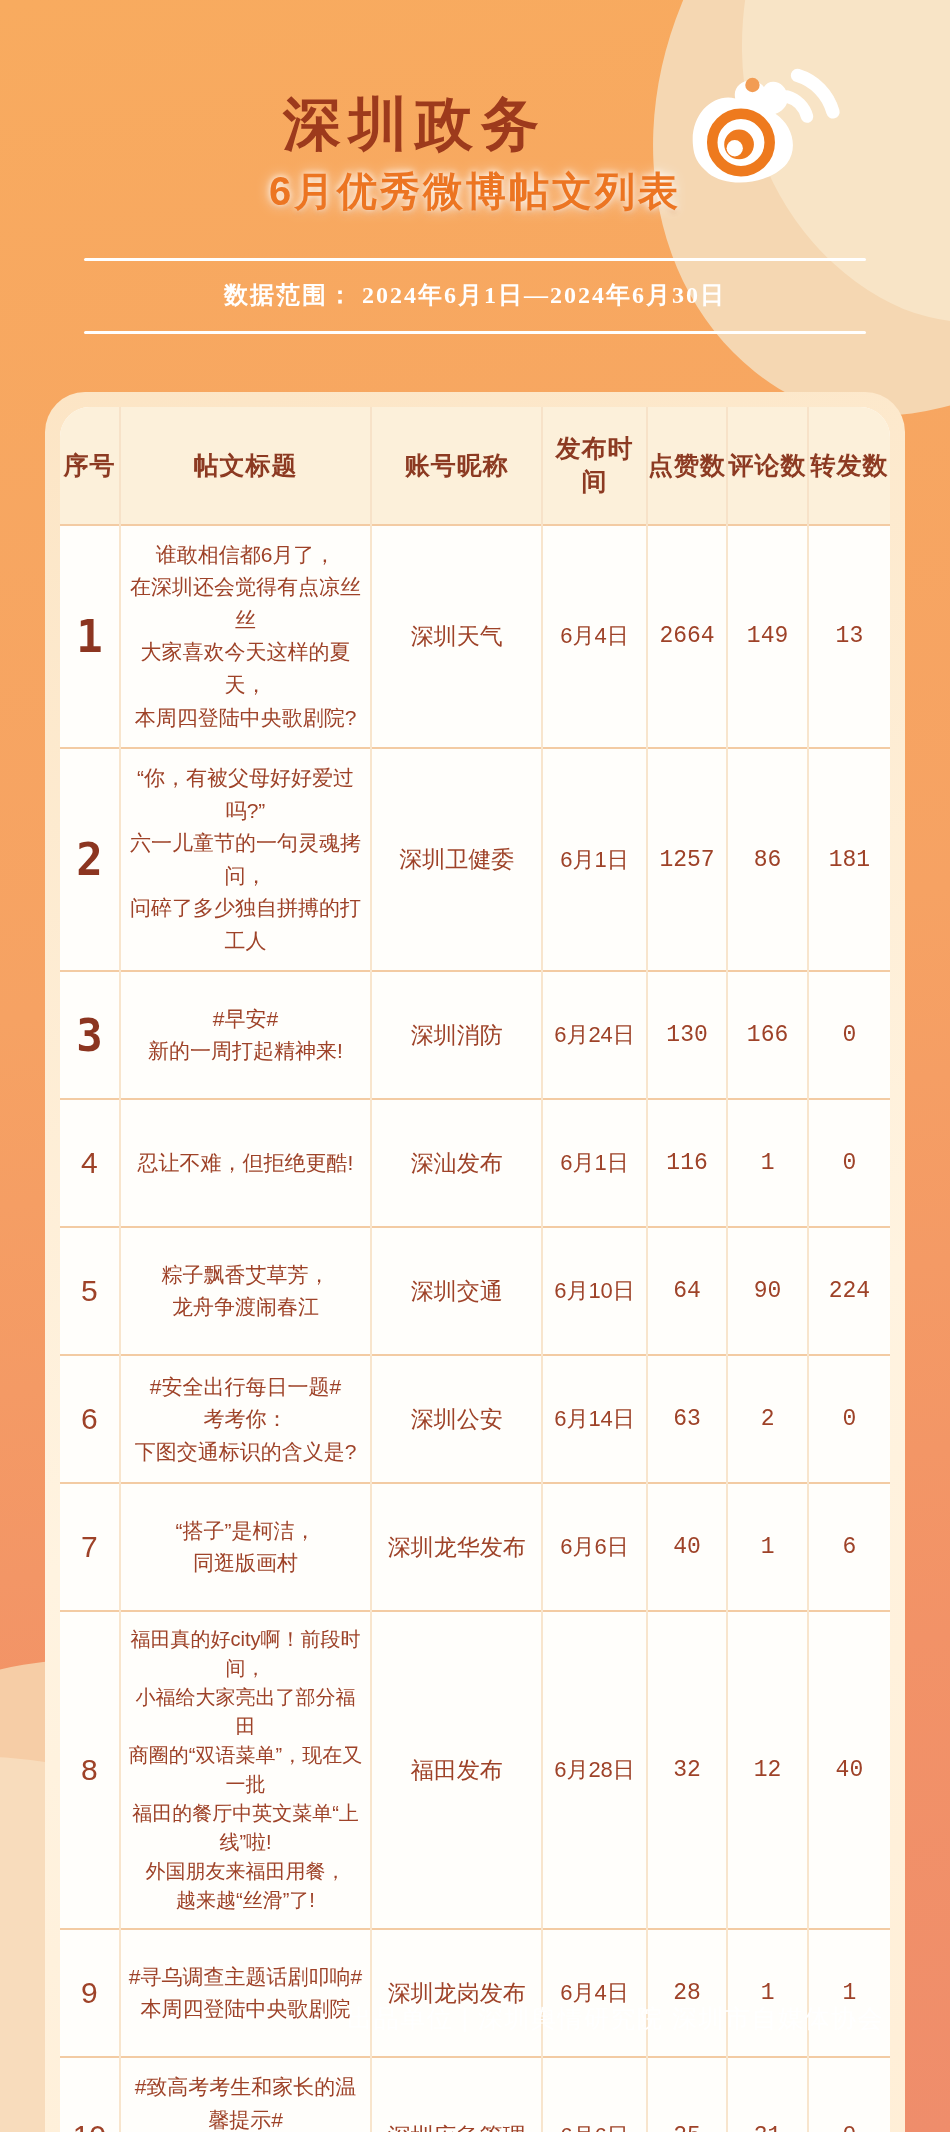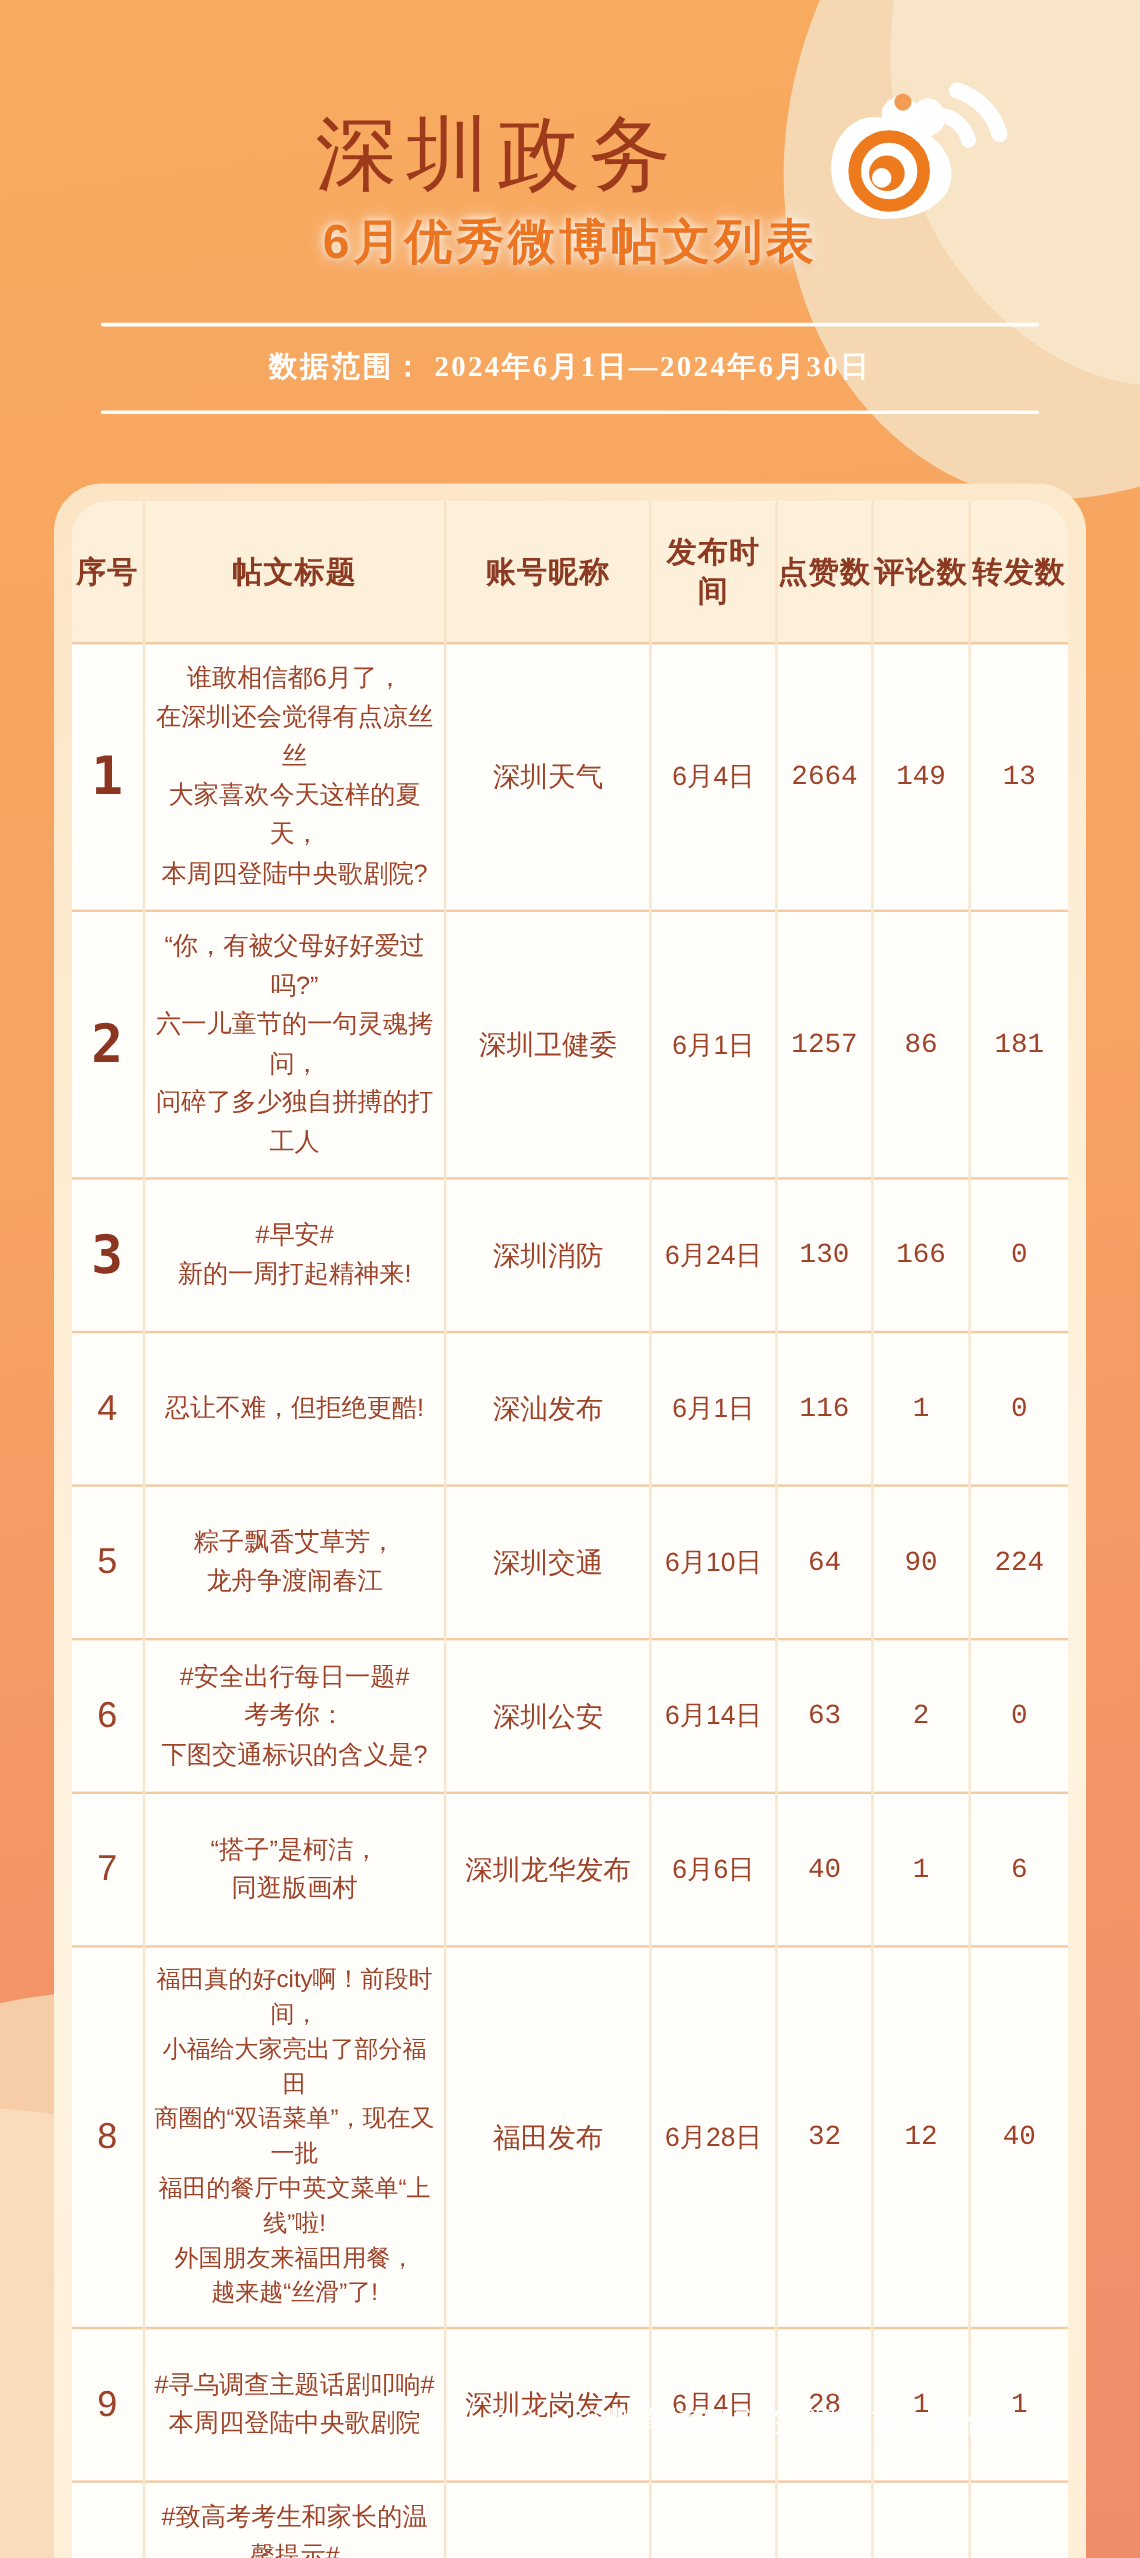--- a/index.html
+++ b/index.html
@@ -23,21 +23,21 @@
     background:#f6cda6; border-radius:54% 46% 58% 42%/48% 52% 46% 54%;
     transform:rotate(14deg); }
   .blob-bl-2 { bottom:-520px; left:-430px; width:760px; height:900px;
     background:#f8dcbc; border-radius:54% 46% 58% 42%/48% 52% 46% 54%;
     transform:rotate(10deg); }
   .blob-bc { bottom:-110px; left:400px; width:330px; height:220px;
     background:#f5c9a2; border-radius:50%; }
   
   .header { position:relative; z-index:2; padding-top:92px; text-align:center; }
   .brand {
-    font-size:68px; font-weight:400; letter-spacing:8px;
+    font-size:58px; font-weight:700; letter-spacing:8px;
     color:#9d3a1c; line-height:1.1; padding-right:120px;
   }
   .weibo-logo { position:absolute; top:52px; left:672px; width:182px; height:158px; }
   .main-title {
     margin-top:12px;
     font-size:40px; font-weight:900; letter-spacing:3px;
     color:#ec7522; line-height:1.15;
     text-shadow:0 0 6px rgba(255,255,255,.95), 0 0 14px rgba(255,255,255,.8), 0 3px 4px rgba(210,110,30,.35);
   }
   

